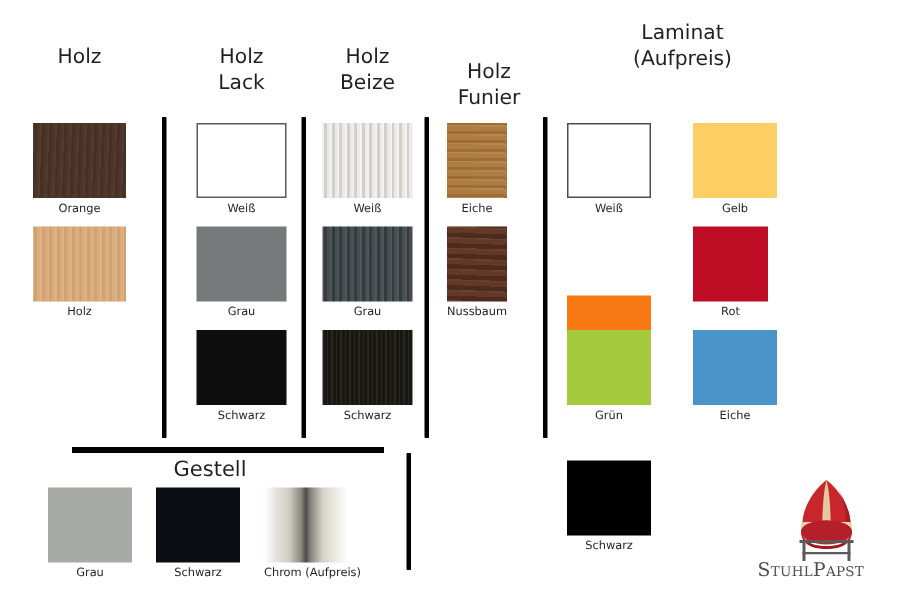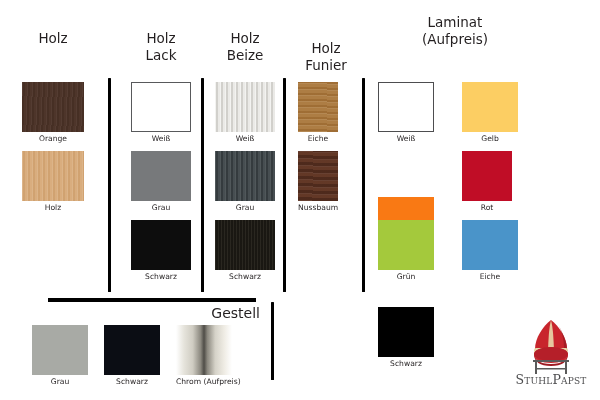--- a/index.html
+++ b/index.html
@@ -89,21 +89,20 @@
     position: absolute;
     left: 0; top: 0;
     width: 92px;
     height: 56px;
   }
   .logo-word {
     position: absolute;
     left: 0;
     top: 54px;
     width: 92px;
-    text-align: center;
     font-family: "DejaVu Serif", "Liberation Serif", serif;
     font-size: 12.5px;
     color: #4d4d4f;
     letter-spacing: 0.2px;
     font-variant: small-caps;
     white-space: nowrap;
   }
 </style>
 </head>
 <body>
@@ -227,21 +226,21 @@
 
     <div class="swatch-cell" style="left:0; top:225px; width:56px;">
       <div class="swatch" style="height:50px; background:#000000;"></div>
       <div class="swatch-label">Schwarz</div>
     </div>
   </div>
 
   <div class="h-divider" style="left:48px; top:298px; width:208px;"></div>
 
   <div style="position:absolute; left:20px; top:305px; width:240px;">
-    <div class="gestell-title" style="left:0; top:0;text-align:right;">Gestell</div>
+    <div class="gestell-title" style="left:0; top:0;">Gestell</div>
   </div>
 
   <div class="swatch-grid" style="left:32px; top:325px; width:220px;">
     <div class="swatch-cell" style="left:0; top:0; width:56px;">
       <div class="swatch" style="height:50px; background:#a8aaa5;"></div>
       <div class="swatch-label">Grau</div>
     </div>
     <div class="swatch-cell" style="left:72px; top:0; width:56px;">
       <div class="swatch" style="height:50px; background:#0b0d14;"></div>
       <div class="swatch-label">Schwarz</div>

